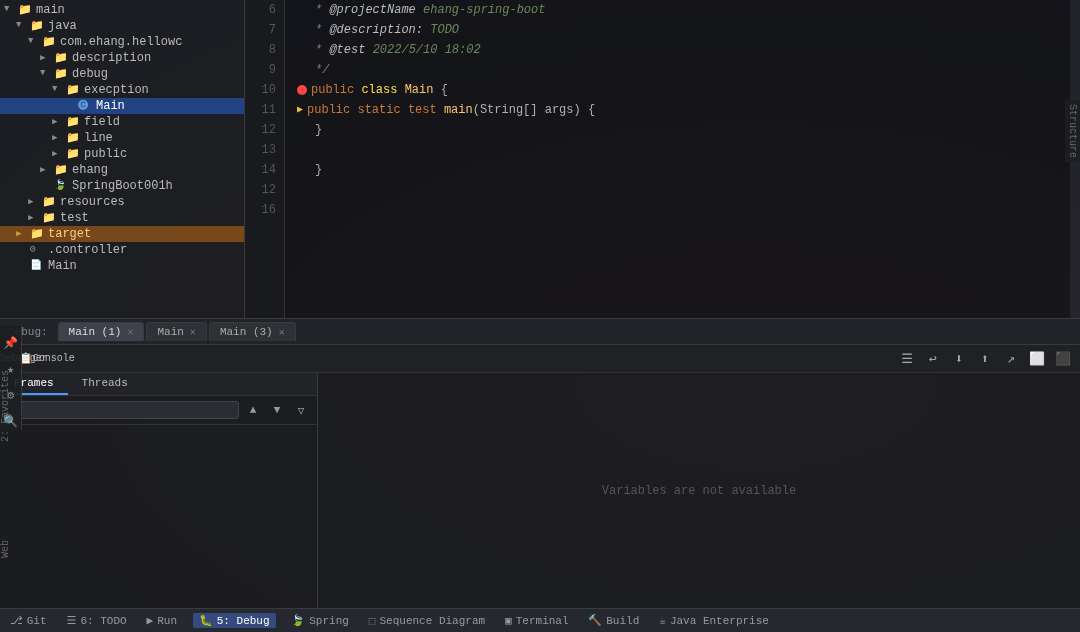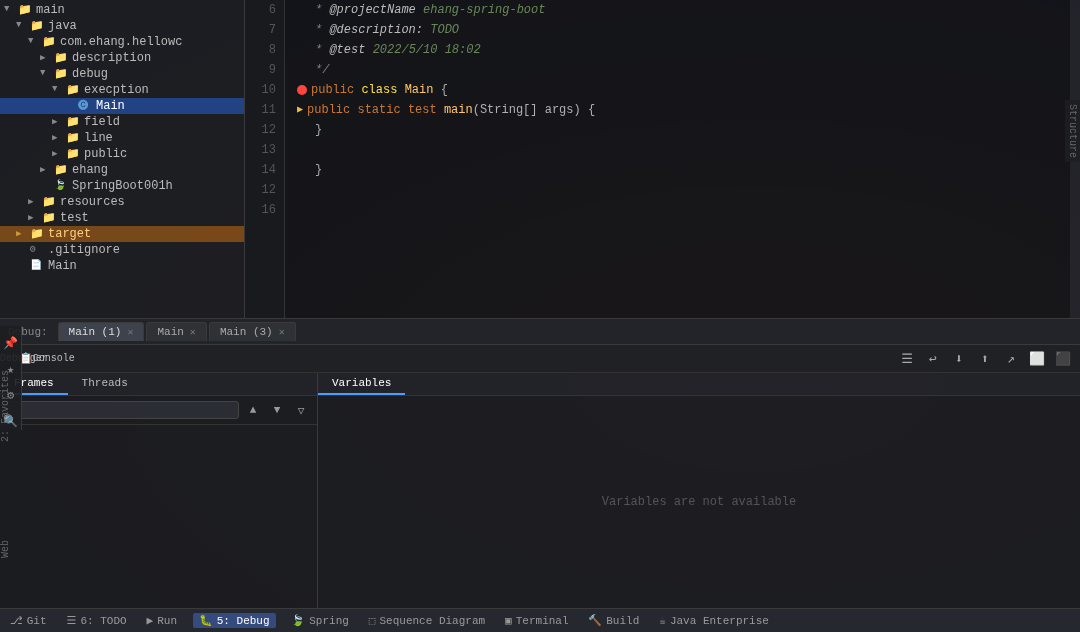--- a/index.html
+++ b/index.html
@@ -530,21 +530,21 @@
           <span>test</span>
         </div>
         <div class="tree-item indent-1 highlighted">
           <span class="icon-arrow" style="color:#cc9933">▶</span>
           <span class="icon-folder" style="color:#cc9933">📁</span>
           <span>target</span>
         </div>
         <div class="tree-item indent-1">
           <span class="icon-arrow" style="visibility:hidden">▶</span>
           <span class="icon-file" style="color:#888">⚙</span>
-          <span>.gitignore</span>
+          <span>.controller</span>
         </div>
         <div class="tree-item indent-1">
           <span class="icon-arrow" style="visibility:hidden">▶</span>
           <span class="icon-file" style="color:#888">📄</span>
           <span>Main</span>
         </div>
       </div>
     </div>
 
     <div class="editor-area">
@@ -663,25 +663,20 @@
         </div>
         <div class="frames-toolbar">
           <input type="text" class="frames-input" placeholder="" style="">
           <div class="frames-btn">▲</div>
           <div class="frames-btn">▼</div>
           <div class="frames-btn">▽</div>
         </div>
       </div>
 
       <div class="variables-section">
-        <div class="section-header">
-          <div class="section-tab active">
-            <span>Variables</span>
-          </div>
-        </div>
         <div class="variables-body">
           <span>Variables are not available</span>
         </div>
       </div>
 
     </div>
   </div>
 
   <div class="status-bar">
     <div class="status-item">

